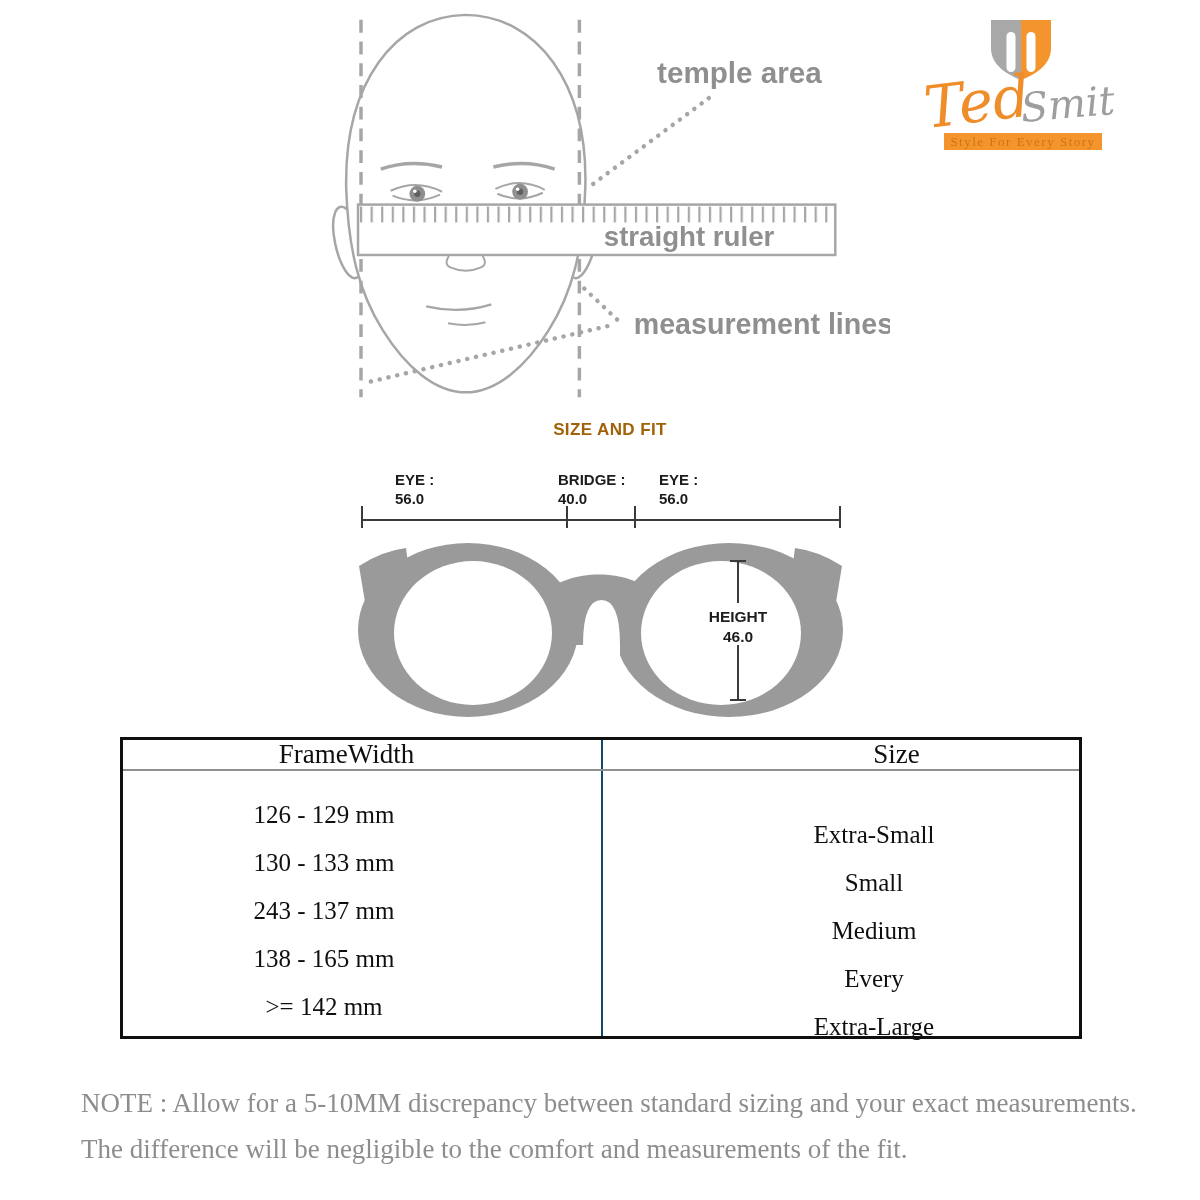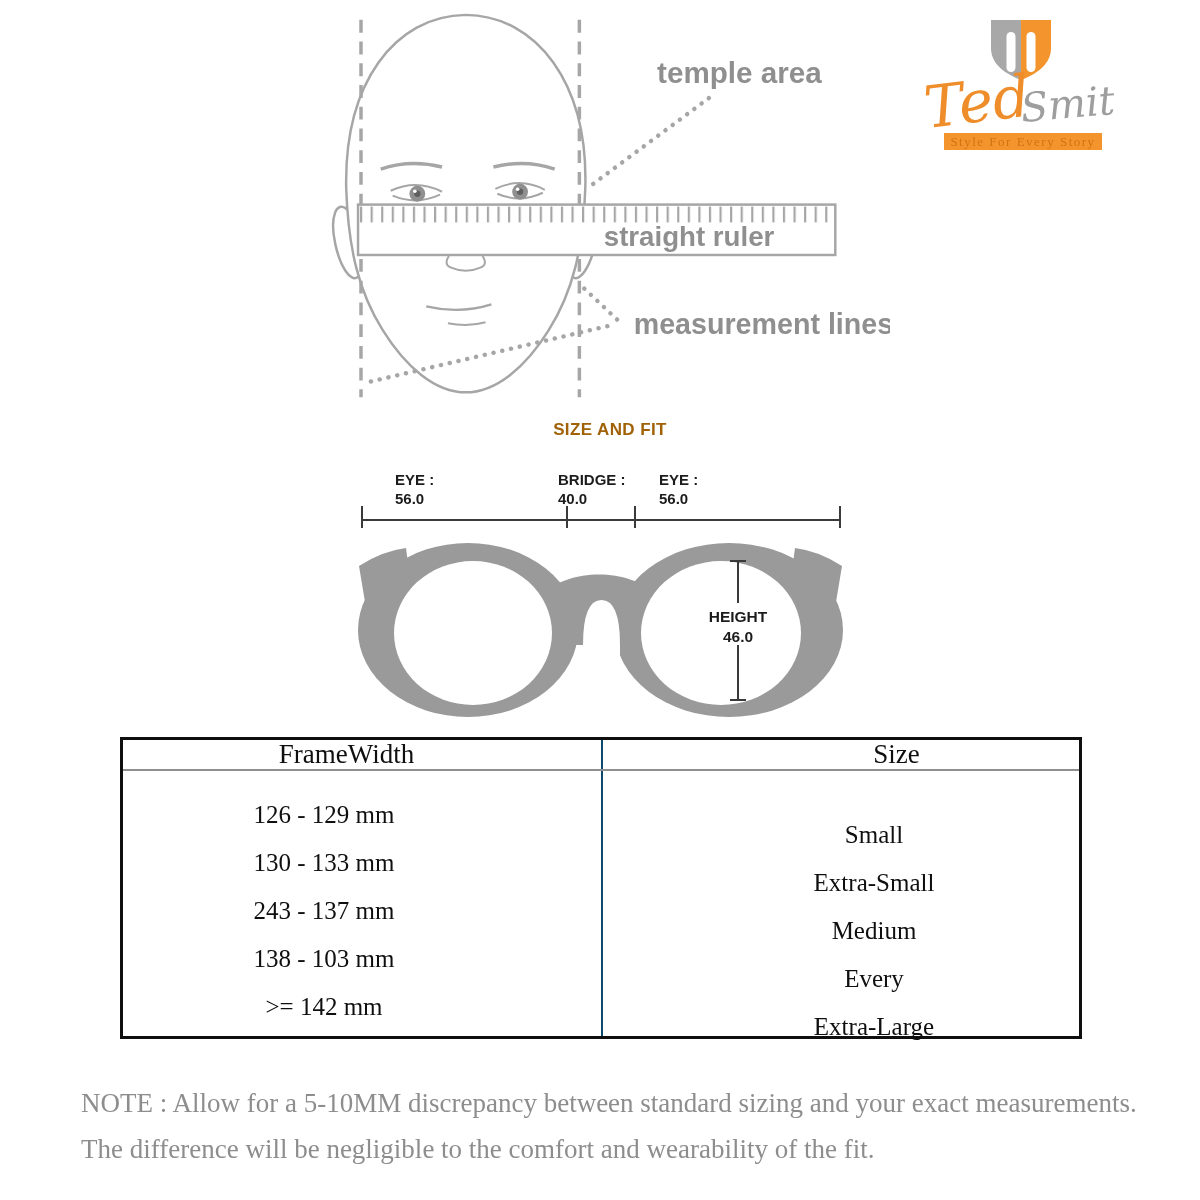--- a/index.html
+++ b/index.html
@@ -166,34 +166,34 @@
   </svg>
 
   <div class="abs size-table">
     <div class="underline"></div>
     <div class="col col-left">
       <div class="th">FrameWidth</div>
       <div class="rows">
         <div class="tr">126 - 129 mm</div>
         <div class="tr">130 - 133 mm</div>
         <div class="tr">243 - 137 mm</div>
-        <div class="tr">138 - 103 mm</div>
+        <div class="tr">138 - 165 mm</div>
         <div class="tr">&gt;= 142 mm</div>
       </div>
     </div>
     <div class="col col-right">
       <div class="th">Size</div>
       <div class="rows">
+        <div class="tr">Extra-Small</div>
         <div class="tr">Small</div>
-        <div class="tr">Extra-Small</div>
         <div class="tr">Medium</div>
         <div class="tr">Every</div>
         <div class="tr">Extra-Large</div>
       </div>
     </div>
   </div>
 
   <div class="abs note">
     <div>NOTE : Allow for a 5-10MM discrepancy between standard sizing and your exact measurements.</div>
-    <div>The difference will be negligible to the comfort and wearability of the fit.</div>
+    <div>The difference will be negligible to the comfort and measurements of the fit.</div>
   </div>
 
 </div>
 
 </body></html>

